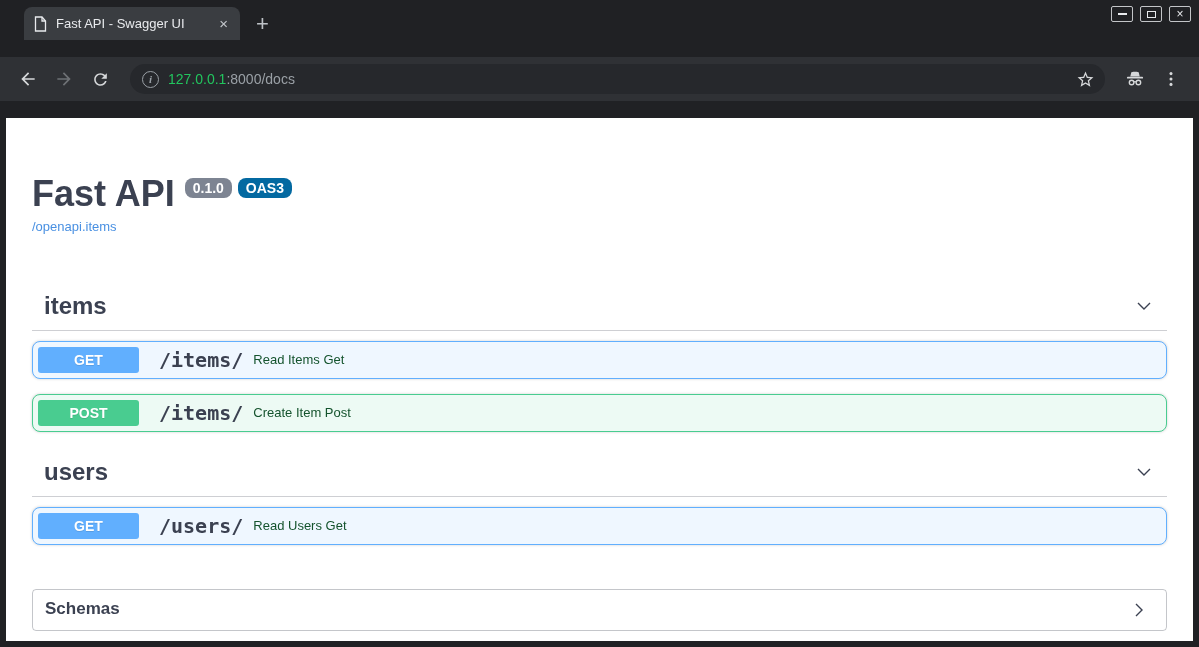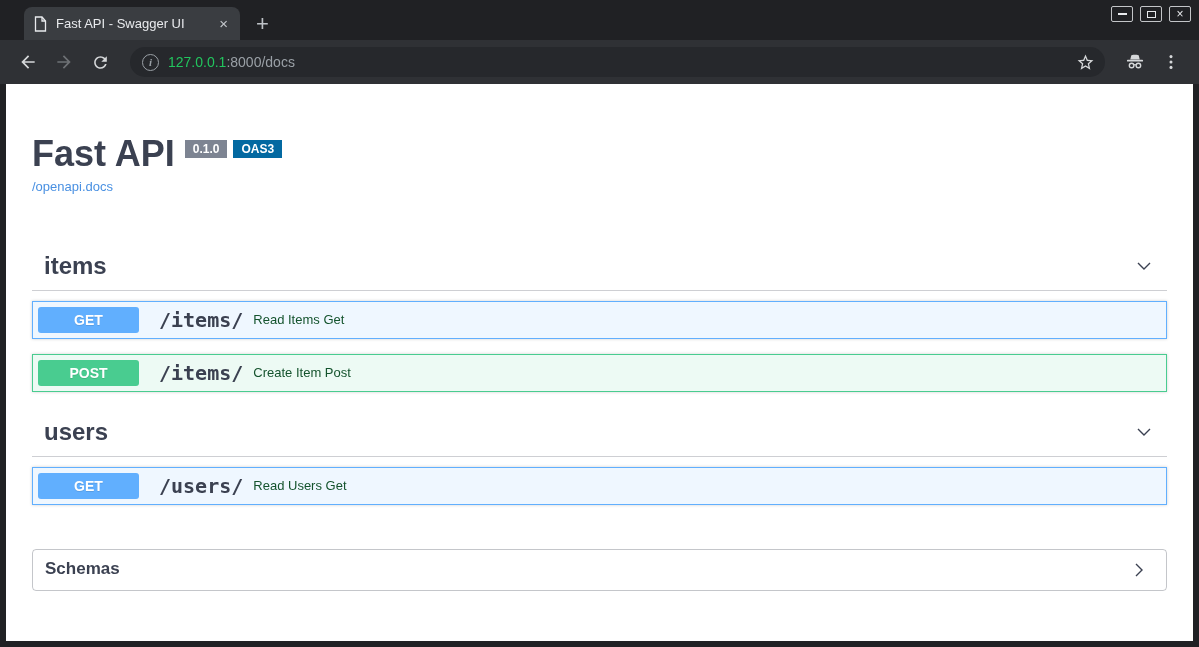--- a/index.html
+++ b/index.html
@@ -1,19 +1,19 @@
 <!DOCTYPE html>
 <html><head>
 <meta charset="utf-8">
 <style>
   * { margin:0; padding:0; box-sizing:border-box; }
   html,body { width:1199px; height:647px; overflow:hidden; }
   body { background:#202124; font-family:"Liberation Sans", sans-serif; }
 
-  .window { width:1199px; height:647px; display:flex; flex-direction:column; }
+  .window { width:1199px; height:647px; display:flex; flex-direction:column;gap:17px; }
 
   
   .titlebar { height:40px; background:#202124; position:relative; display:flex; align-items:flex-end; flex:none; }
   .tab { width:216px; height:33px; margin-left:24px; background:#3a3d41; border-radius:8px 8px 0 0;
          display:flex; align-items:center; padding:0 10px; gap:9px; cursor:default; }
   .tab-title { flex:1; font-size:13px; color:#e8eaed; white-space:nowrap; overflow:hidden; }
   .tab-close { font-size:15px; line-height:1; color:#c3c7cb; padding:0 2px; }
   .newtab { height:33px; display:flex; align-items:center; margin-left:16px;
             font-size:22px; font-weight:400; color:#bdc1c6; }
   .win-controls { position:absolute; top:6px; right:8px; display:flex; gap:7px; }
@@ -28,36 +28,36 @@
   .urlbar { flex:1; height:30px; background:#26282c; border-radius:15px; margin:0 8px 0 8px;
             display:flex; align-items:center; padding:0 10px 0 12px; gap:9px; }
   .url-text { font-size:14px; color:#22c55e; }
   .url-dim { font-size:14px; color:#9aa0a6; }
   .url-spacer { flex:1; }
   .info-badge { width:17px; height:17px; border-radius:50%; border:1.5px solid #9aa0a6; color:#9aa0a6;
                 font-size:11px; font-family:"Liberation Serif",serif; font-style:italic; font-weight:bold;
                 display:flex; align-items:center; justify-content:center; flex:none; }
 
   
-  .page { flex:1; background:#ffffff; margin:0 6px 6px 6px; padding:6px 26px 0 26px; overflow:hidden; }
+  .page { flex:1; background:#ffffff; margin:0 6px 6px 6px; padding:12px 26px 0 26px; overflow:hidden; }
   .info-block { padding-top:44px; }
   .api-title { font-size:36px; font-weight:700; color:#3b4151; line-height:1.1; }
   .badges { display:inline-flex; gap:6px; transform:translateY(-13px); margin-left:10px; }
-  .badge { font-size:12px; font-weight:700; color:#fff; padding:3px 8px; border-radius:0; line-height:1; }
+  .badge { font-size:14px; font-weight:700; color:#fff; padding:3px 8px; border-radius:8px; line-height:1; }
   .badge.ver { background:#7d8492; }
   .badge.oas { background:#0369a1; }
   .spec-link { display:inline-block; margin-top:5px; font-size:13px; color:#4990e2; text-decoration:none; }
 
   .tag-section { margin-top:57px; }
   .tag-section.second { margin-top:26px; }
   .section-head { display:flex; align-items:center; justify-content:space-between;
                   padding:0 12px 10px 12px; border-bottom:1px solid rgba(59,65,81,.25); cursor:pointer; }
   .section-head h3 { font-size:24px; font-weight:700; color:#3b4151; }
 
-  .opblock { display:flex; align-items:center; margin:10px 0 15px 0; padding:5px; border-radius:0;
+  .opblock { display:flex; align-items:center; margin:10px 0 15px 0; padding:5px; border-radius:8px;
              box-shadow:0 0 3px rgba(0,0,0,.19); cursor:pointer; }
   .opblock.get  { background:#eff7ff; border:1px solid #61affe; }
   .opblock.post { background:#edfaf4; border:1px solid #49cc90; }
   .method { width:101px; height:26px; border-radius:3px; color:#fff; font-size:14px; font-weight:700;
             display:flex; align-items:center; justify-content:center; text-shadow:0 1px 0 rgba(0,0,0,.1); flex:none; }
   .method.get  { background:#61affe; }
   .method.post { background:#49cc90; }
   .op-path { font-family:"DejaVu Sans Mono","Liberation Mono",monospace; font-size:20px; font-weight:700;
              color:#3b4151; margin:0 10px 0 20px; }
   .op-summary { font-size:13px; color:#14532d; }
@@ -142,21 +142,21 @@
 
   <div class="page">
 
     <div class="info-block">
       <div>
         <span class="api-title">Fast API</span><span class="badges">
             <span class="badge ver">0.1.0</span>
             <span class="badge oas">OAS3</span>
           </span>
       </div>
-      <a class="spec-link" href="#">/openapi.docs</a>
+      <a class="spec-link" href="#">/openapi.items</a>
     </div>
 
     <div class="tag-section">
       <div class="section-head">
         <h3>items</h3>
         <svg class="chev" width="22" height="22" viewBox="0 0 22 22">
           <path d="M5 8 L11 14 L17 8" fill="none" stroke="#3b4151" stroke-width="1.4"></path>
         </svg>
       </div>
 

